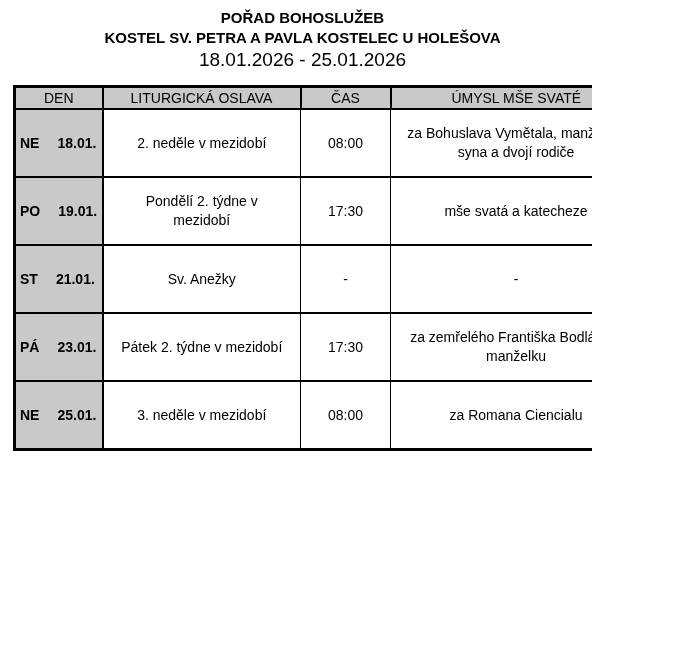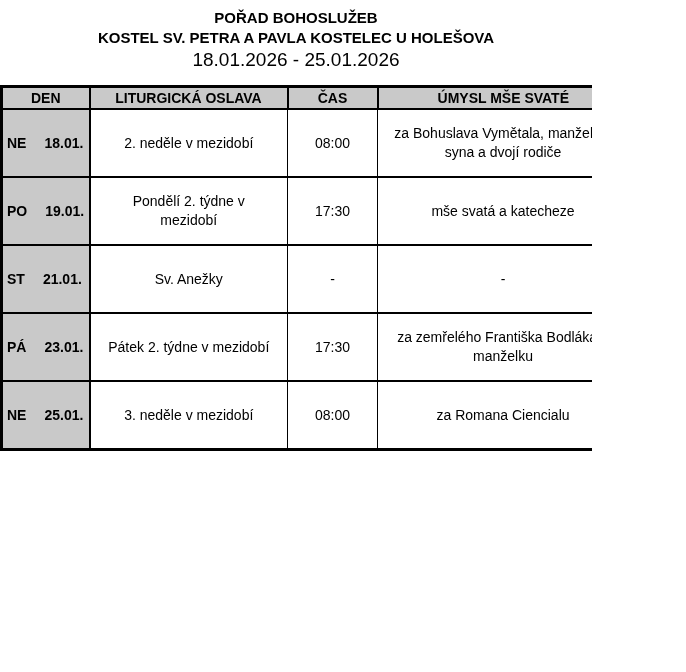--- a/index.html
+++ b/index.html
@@ -8,20 +8,21 @@
     background: #ffffff;
     font-family: "Liberation Sans", sans-serif;
     color: #000000;
   }
   .page {
     width: 592px;
     height: 672px;
     box-sizing: border-box;
     padding-top: 8px;
     overflow: hidden;
+    padding-left: 13px;
   }
   .title-block {
     text-align: center;
   }
   .title-line {
     font-weight: bold;
     font-size: 15px;
     line-height: 20px;
   }
   .date-range {
@@ -36,21 +37,21 @@
     border: 3px solid #000000;
   }
   col.c-day   { width: 88px; }
   col.c-cel   { width: 198px; }
   col.c-time  { width: 90px; }
   col.c-int   { width: 252px; }
   th {
     background: #c9c9c9;
     border: 2px solid #000000;
     font-size: 14px;
-    font-weight: bold;
+    font-weight: normal;
     padding: 2px 0;
     text-align: center;
   }
   td {
     border-left: 1px solid #000000;
     border-right: 1px solid #000000;
     border-top: 2px solid #000000;
     border-bottom: 2px solid #000000;
     font-size: 14px;
     height: 66px;

